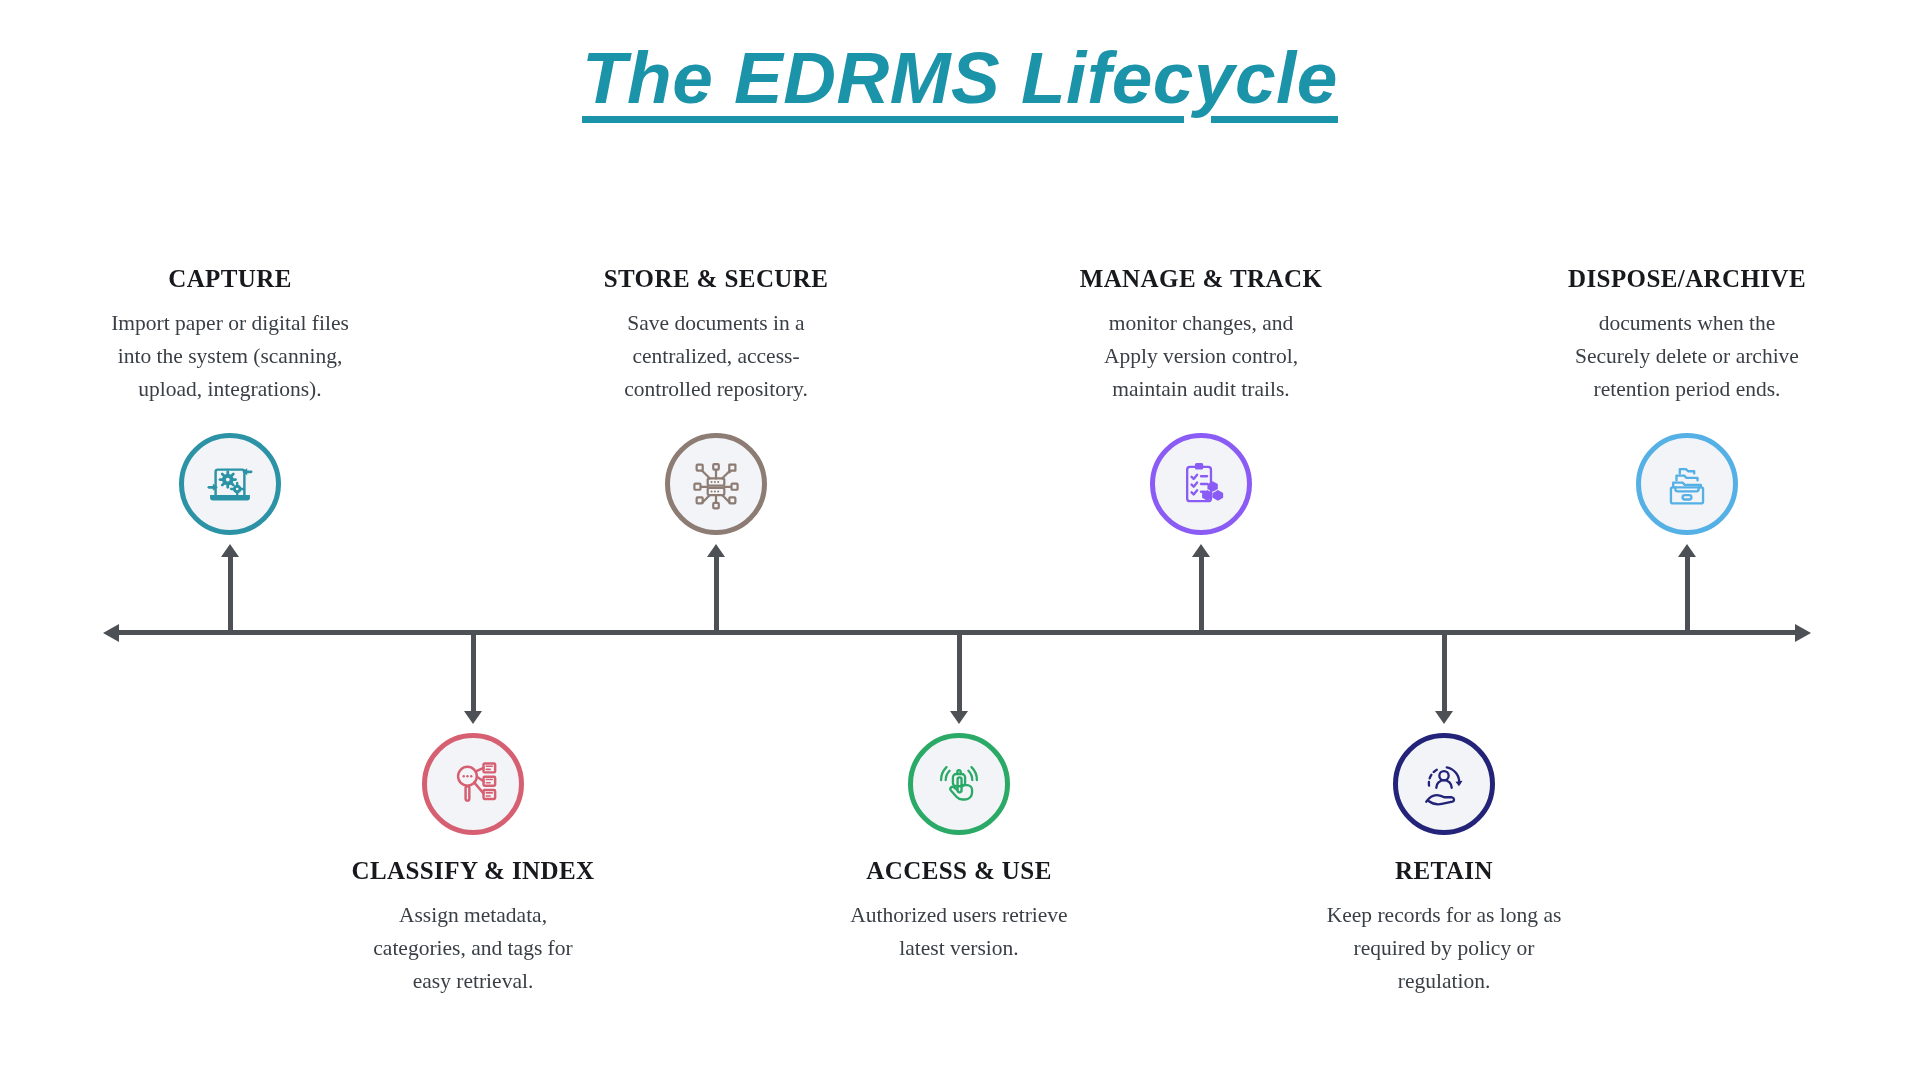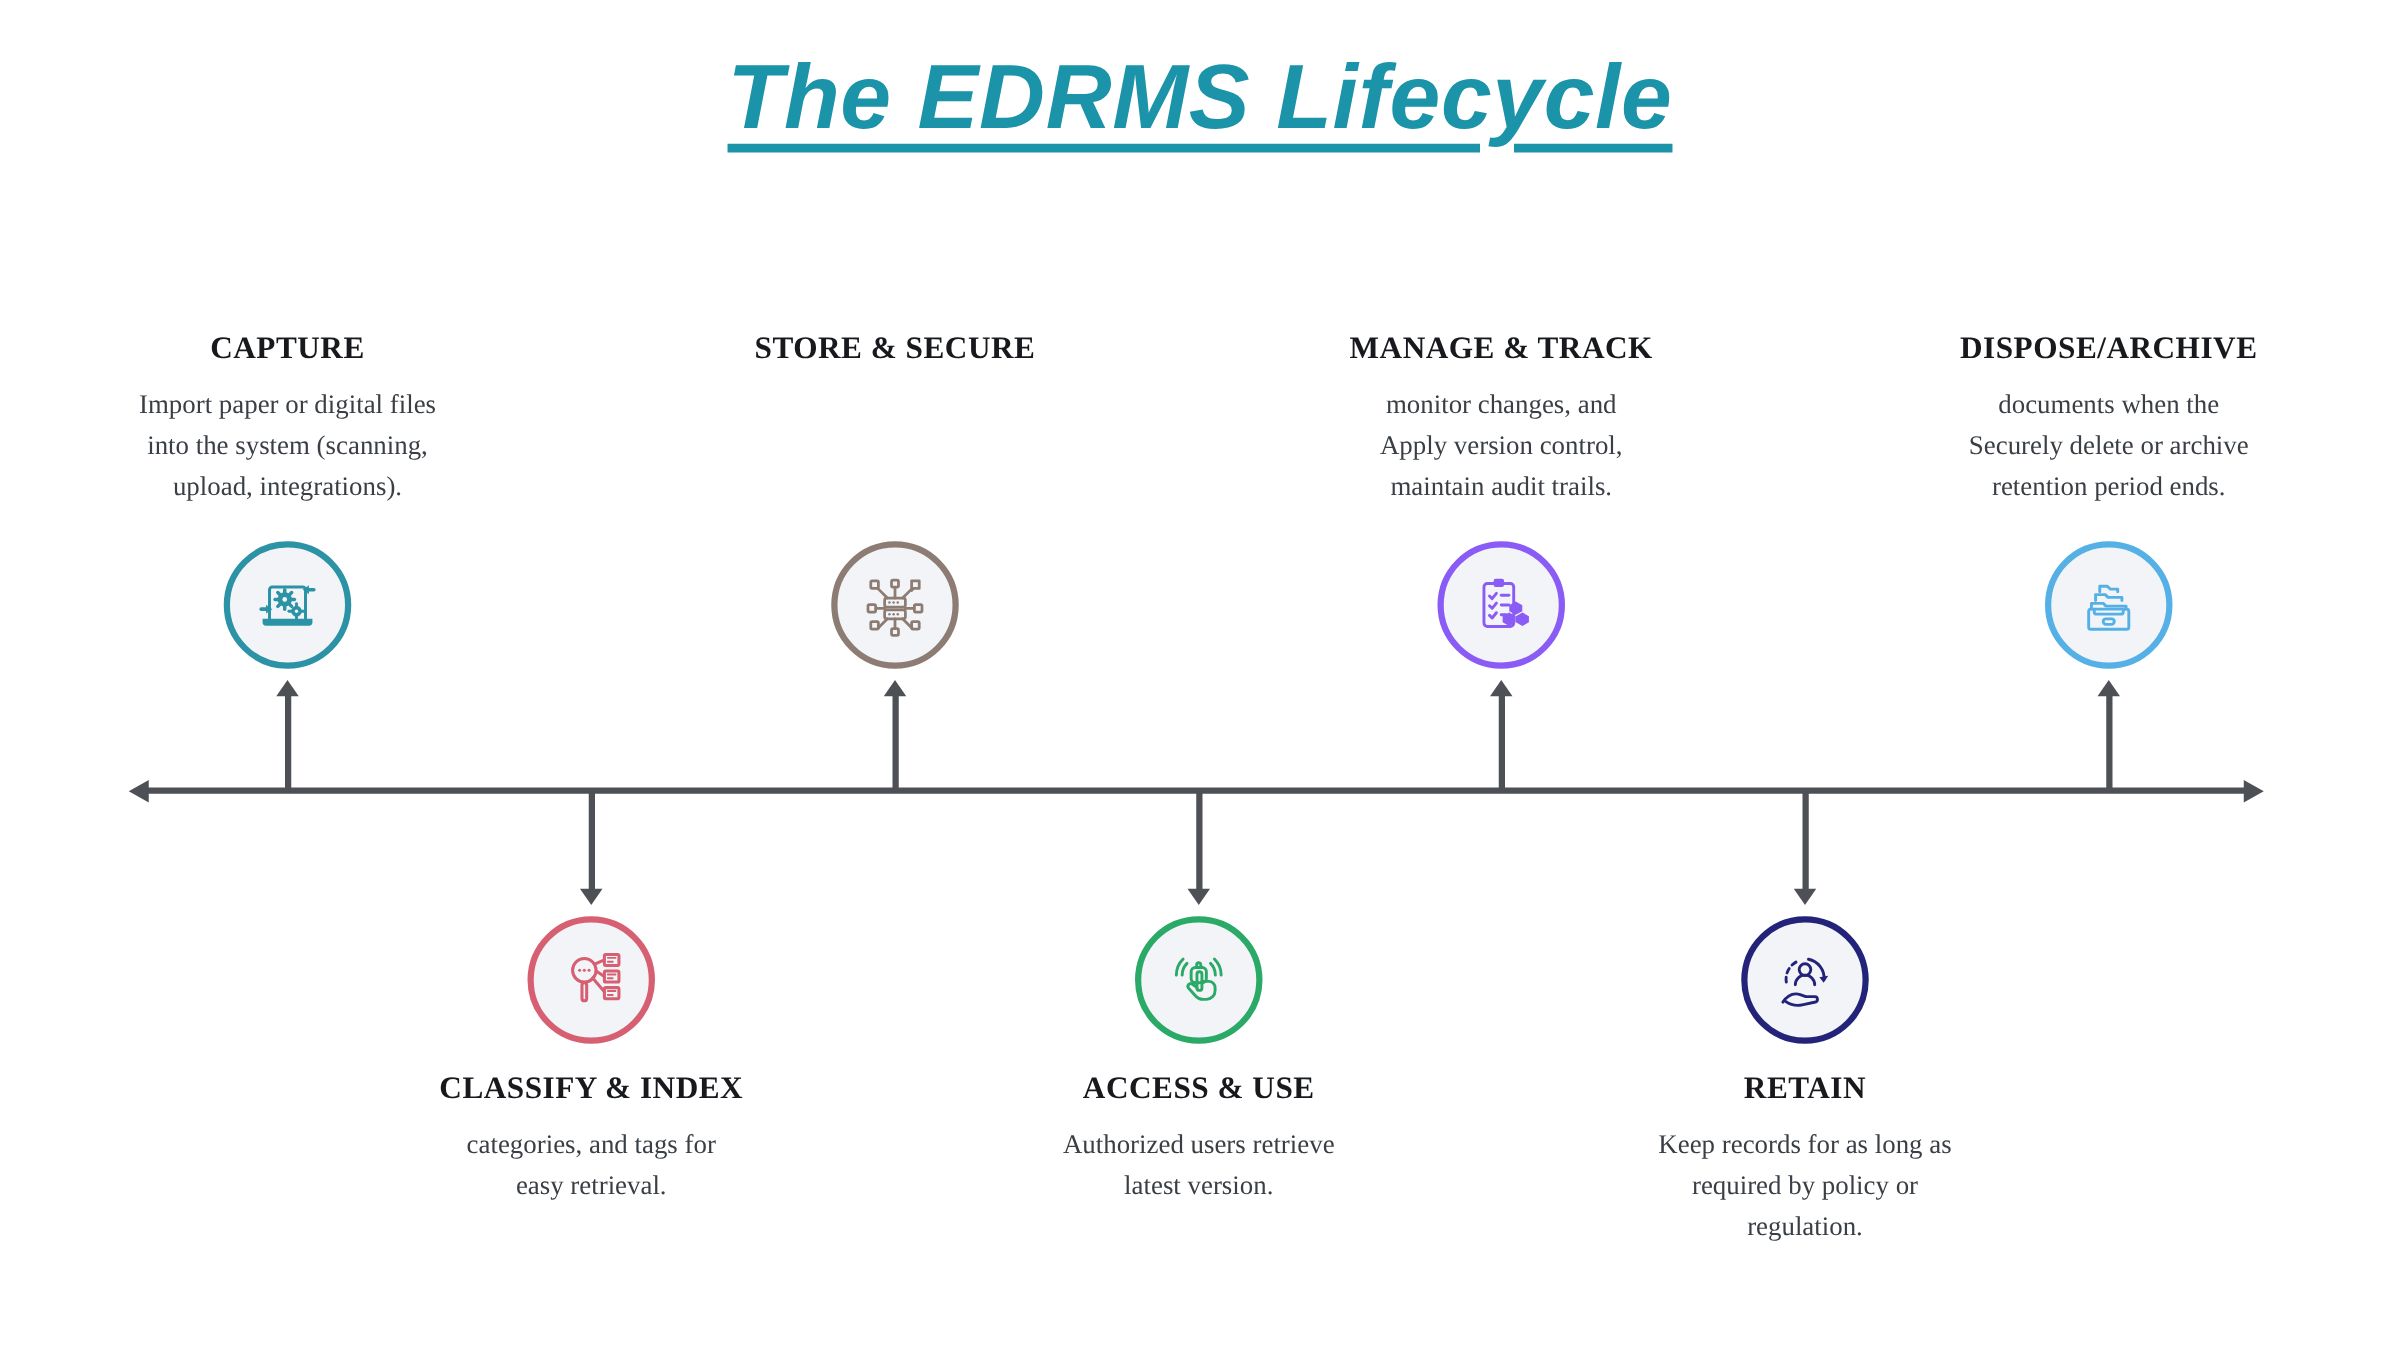--- a/index.html
+++ b/index.html
@@ -122,27 +122,33 @@
         <rect x="37.5" y="21.5" width="10.5" height="8" rx="1"></rect>
         <path d="M40 24 h5.5" stroke-width="1.4"></path>
           <path d="M40 26.8 h3.5" stroke-width="1.4"></path>
         <rect x="37.5" y="33.5" width="10.5" height="8" rx="1"></rect>
         <path d="M40 36 h5.5" stroke-width="1.4"></path>
           <path d="M40 38.8 h3.5" stroke-width="1.4"></path>
       </svg>
     </div>
     <h2 class="stage-label">CLASSIFY &amp; INDEX</h2>
     <div class="stage-desc">
+      <div>Assign metadata,</div>
         <div>categories, and tags for</div>
         <div>easy retrieval.</div>
     </div>
   </section>
 
   <section class="stage top" style="left:546px">
     <h2 class="stage-label">STORE &amp; SECURE</h2>
+    <div class="stage-desc">
+      <div>Save documents in a</div>
+        <div>centralized, access-</div>
+        <div>controlled repository.</div>
+    </div>
     <div class="icon-circle" style="color: rgb(141, 124, 115);">
       <svg viewBox="0 0 56 56" fill="none" stroke="currentColor" stroke-width="2" stroke-linecap="round" stroke-linejoin="round">
         <rect x="20.5" y="23" width="15" height="6.5" rx="1.5"></rect>
         <rect x="20.5" y="31.5" width="15" height="6.5" rx="1.5"></rect>
         <circle cx="24" cy="26.2" r="0.9" fill="currentColor" stroke="none"></circle>
           <circle cx="27" cy="26.2" r="0.9" fill="currentColor" stroke="none"></circle>
           <circle cx="30" cy="26.2" r="0.9" fill="currentColor" stroke="none"></circle>
         <circle cx="24" cy="34.7" r="0.9" fill="currentColor" stroke="none"></circle>
           <circle cx="27" cy="34.7" r="0.9" fill="currentColor" stroke="none"></circle>
           <circle cx="30" cy="34.7" r="0.9" fill="currentColor" stroke="none"></circle>

